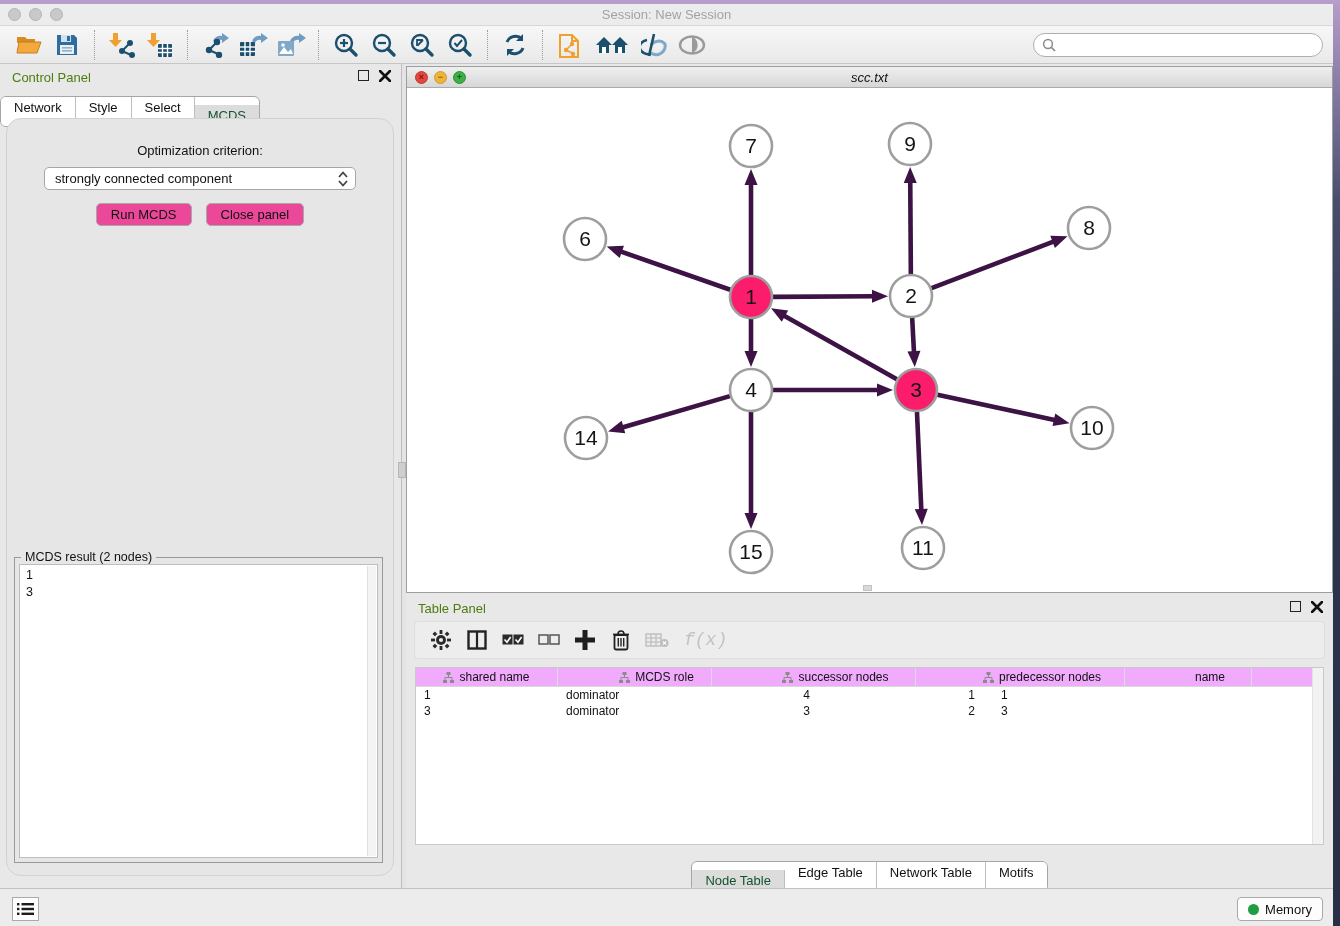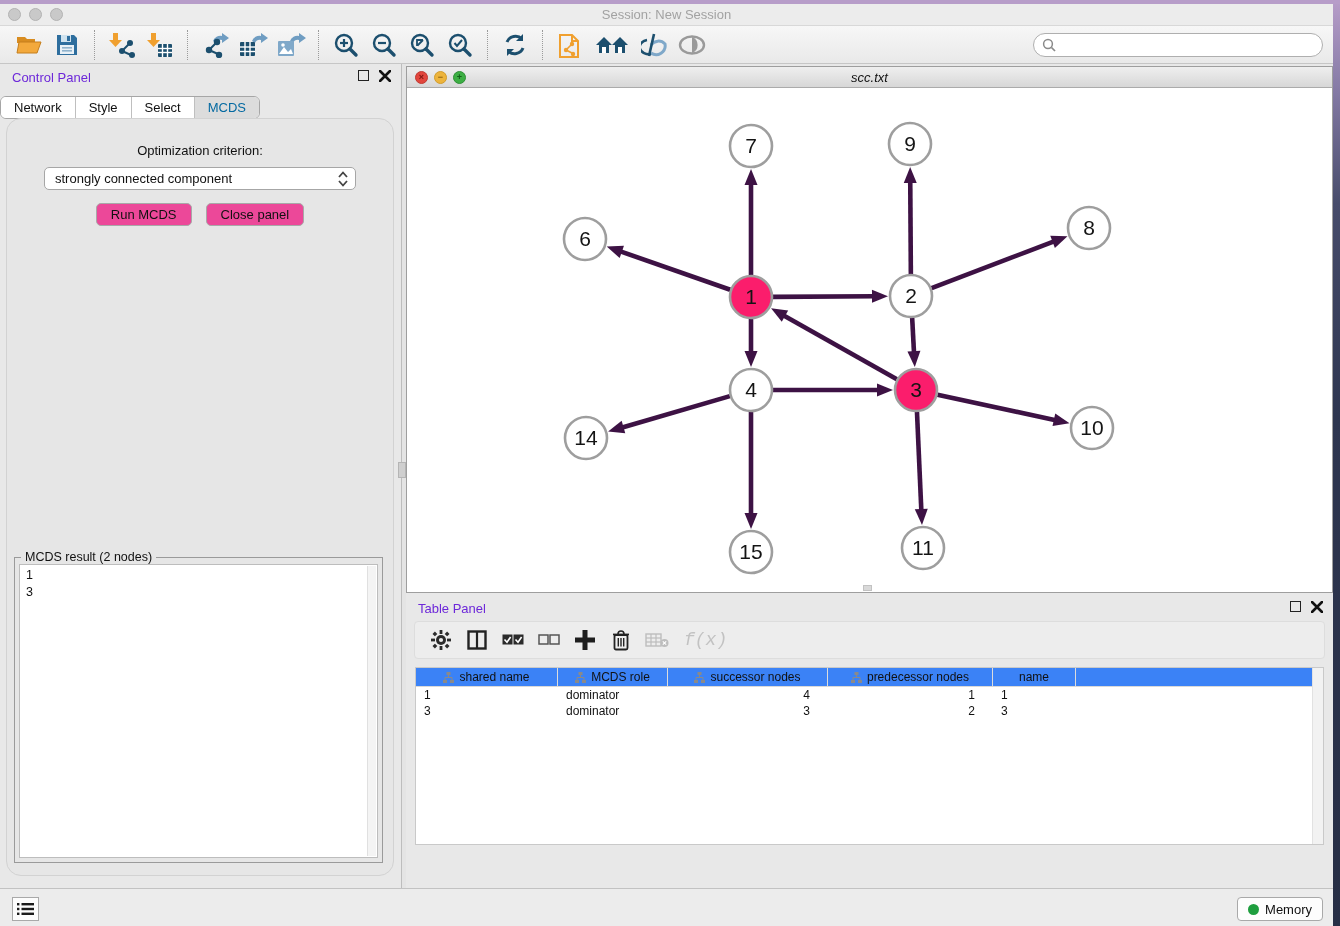--- a/index.html
+++ b/index.html
@@ -26,30 +26,30 @@
   .searchbox input { border:none; outline:none; flex:1; font-size:12px; margin-left:5px; background:transparent; }
 
   
   .main { position:absolute; left:0; top:64px; width:1333px; height:824px; background:#E8E8E8; }
   .vsplit { position:absolute; left:401px; top:0; width:5px; height:100%; background:#E4E4E4; border-left:1px solid #BDBDBD; }
   .vsplit .grip { position:absolute; left:-4px; top:398px; width:8px; height:16px; background:#CFCFCF; border:1px solid #B5B5B5; }
 
   
   .control-panel { position:absolute; left:0; top:0; width:401px; height:100%; }
   .panel-head { position:absolute; left:0; top:0; width:100%; height:26px; }
-  .panel-head .ph-title { position:absolute; left:12px; top:6px; font-size:13px; color:#6d28d9; }
+  .panel-head .ph-title { position:absolute; left:12px; top:6px; font-size:13px; color:#4d7c0f; }
   .ph-icons { position:absolute; right:10px; top:6px; display:flex; gap:10px; }
   .float-sq { width:11px; height:11px; border:1.5px solid #222; }
   .close-x { width:12px; height:12px; }
 
   .cp-tabs { position:absolute; left:0; right:0; top:32px; display:flex; justify-content:flex-start; }
   .tabgroup { display:flex; border:1px solid #A6A6A6; border-radius:6px; overflow:hidden; background:#FFF; }
   .tabgroup .tab { padding:3px 13px; font-size:13px; color:#111; background:#FFF; border-right:1px solid #BFBFBF; white-space:nowrap; }
   .tabgroup .tab:last-child { border-right:none; }
-  .tabgroup .tab.disabled { background:#DCDCDC; color:#0369a1; }
+  .tabgroup .tab.disabled { background:#DCDCDC; color:#14532d;margin-top:8px; }
 
   .cp-body { position:absolute; left:6px; right:7px; top:54px; bottom:12px; background:#E6E6E6; border:1px solid #D2D2D2; border-radius:15px; }
   .opt-label { margin-top:24px; text-align:center; font-size:13px; color:#111; }
   .dropdown { position:relative; margin:9px auto 0 auto; width:312px; height:23px; background:#FFF; border:1px solid #A6A6A6; border-radius:5px; font-size:13px; color:#111; display:flex; align-items:center; padding:0 24px 0 10px; }
   .dd-stepper { position:absolute; right:7px; top:3px; width:10px; height:16px; }
   .btn-row { margin-top:13px; display:flex; justify-content:center; gap:14px; }
   .push-btn { background:#ec4899; border:1px solid #A8A8A8; border-radius:5px; font-size:13px; color:#111; padding:3px 14px; font-family:inherit; }
 
   .result-box { position:absolute; left:7px; right:10px; top:438px; bottom:12px; border:1px solid #9A9A9A; background:#E6E6E6; }
   .result-legend { position:absolute; left:6px; top:-8px; background:#E6E6E6; padding:0 4px; font-size:12.5px; color:#111; }
@@ -65,21 +65,21 @@
   .net-canvas { position:absolute; left:0; top:21px; width:925px; height:504px; background:#FFF; }
   .net-hscroll-grip { position:absolute; left:456px; bottom:1px; width:9px; height:6px; background:#D9D9D9; border:1px solid #C2C2C2; }
 
   
   .table-panel { position:absolute; left:0; top:531px; width:927px; height:293px; }
   .tp-toolbar { position:absolute; left:8px; right:8px; top:26px; height:38px; background:#EDEDED; border:1px solid #DDDDDD; border-radius:4px; display:flex; align-items:center; padding:0 8px; }
   .tp-btn { width:30px; height:30px; display:flex; align-items:center; justify-content:center; margin:0 3px; }
   .fx-label { font-family:Liberation Mono, monospace; font-style:italic; font-size:18px; color:#C2C2C2; margin-left:6px; }
 
   .data-table { position:absolute; left:9px; right:9px; top:72px; height:178px; background:#FFF; border:1px solid #C9C9C9; overflow:hidden; }
-  .thead { display:flex; height:19px; background:#3b82f6; border-bottom:1px solid #D9D9D9; }
+  .thead { display:flex; height:19px; background:#f0abfc; border-bottom:1px solid #D9D9D9;gap:44px; }
   .th { display:flex; align-items:center; justify-content:center; gap:5px; font-size:12px; color:#111; border-right:1px solid #DCDCDC; height:100%; }
   .tr { display:flex; height:16px; }
   .td { font-size:12px; color:#111; line-height:16px; white-space:nowrap; overflow:hidden; }
   .tbl-scroll { position:absolute; right:0; top:0; bottom:0; width:11px; background:#F2F2F2; border-left:1px solid #E2E2E2; }
 
   .tp-tabs { position:absolute; left:0; right:0; top:266px; display:flex; justify-content:center; }
 
   
   .statusbar { position:absolute; left:0; top:888px; width:1333px; height:38px; background:#ECECEC; border-top:1px solid #C2C2C2; }
   .list-btn { position:absolute; left:12px; top:8px; width:27px; height:24px; background:#FDFDFD; border:1px solid #A9A9A9; display:flex; align-items:center; justify-content:center; }
@@ -590,20 +590,28 @@
                 <div class="td" style="width: 142px; text-align: left; padding: 0px 0px 0px 8px;">3</div>
                 <div class="td" style="width: 110px; text-align: left; padding: 0px 0px 0px 8px;">dominator</div>
                 <div class="td" style="width: 160px; text-align: right; padding: 0px 18px 0px 0px;">3</div>
                 <div class="td" style="width: 165px; text-align: right; padding: 0px 18px 0px 0px;">2</div>
                 <div class="td" style="width: 83px; text-align: left; padding: 0px 0px 0px 8px;">3</div>
               </div>
             </div>
           <div class="tbl-scroll"></div>
         </div>
 
+        <div class="tp-tabs">
+            <div class="tabgroup" id="tp-tabgroup">
+              <div class="tab disabled">Node Table</div>
+              <div class="tab">Edge Table</div>
+              <div class="tab">Network Table</div>
+              <div class="tab">Motifs</div>
+            </div>
+          </div>
       </div>
     </div>
   </div>
 
   <div class="statusbar">
     <div class="list-btn">
       <span>
           <svg width="17" height="14" viewBox="0 0 17 14">
             <g fill="#1C1C1C">
               <rect x="0" y="1" width="2.4" height="2.4"></rect>

